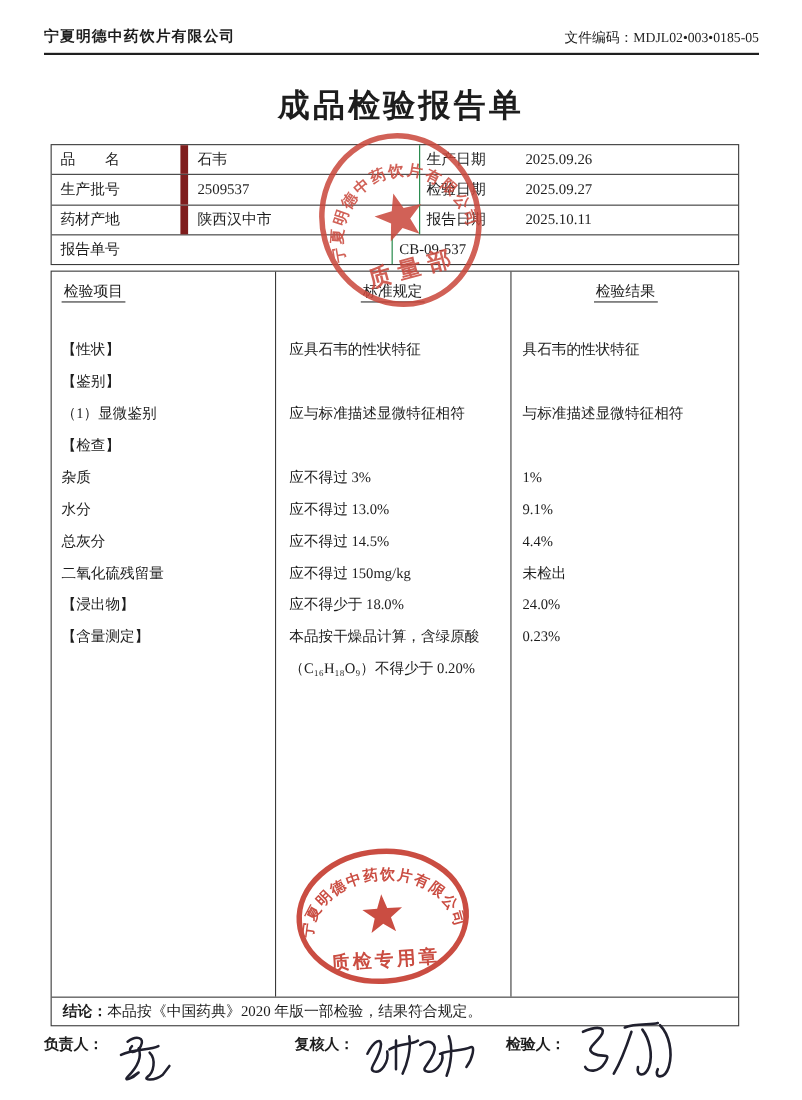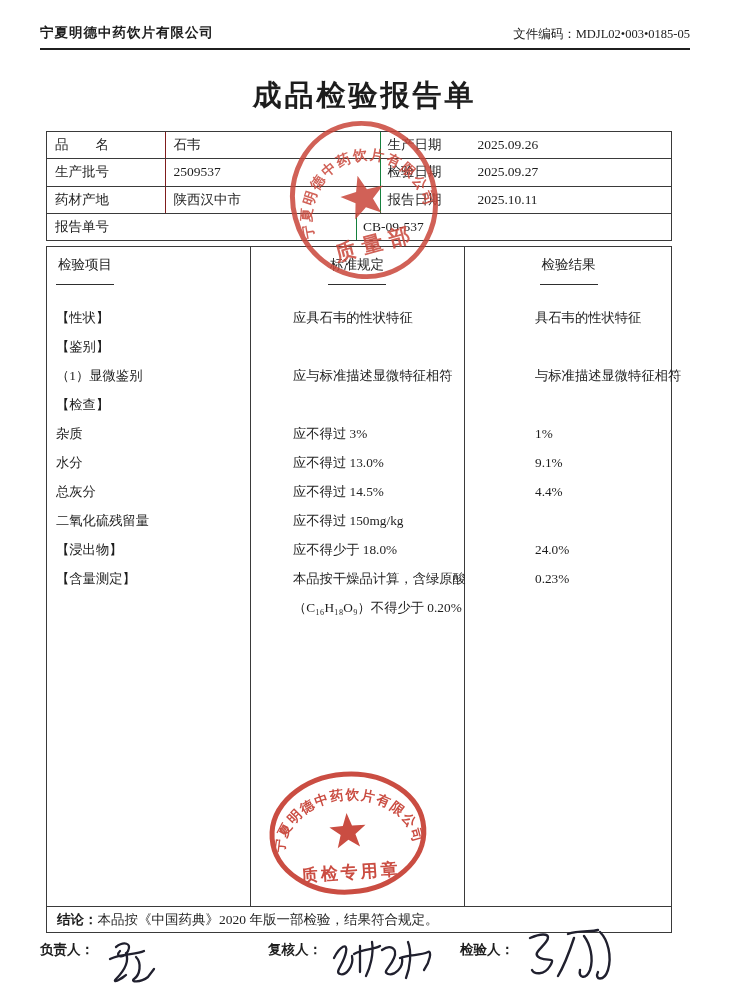--- a/index.html
+++ b/index.html
@@ -13,33 +13,33 @@
   .headrule { left:40px; top:48px; width:650px; height:2px; background:#1f1f1f; }
   .title { left:0; top:76px; width:729px; text-align:center; font-size:29px; font-weight:bold; letter-spacing:3px; }
 
   
   .info-table { left:46px; top:131px; width:626px; height:110px; border:1px solid #3a3a3a; display:flex; flex-direction:column; }
   .info-row { flex:1; display:flex; border-bottom:1px solid #3a3a3a; font-size:13.5px; }
   .info-row:last-child { border-bottom:none; }
   .ic { display:flex; align-items:center; }
   .ic-label { width:76px; padding-left:8px; }
   .ic-label-wide { width:310px; padding-left:8px; }
-  .ic-value { width:234px; border-left:1px solid #7f1d1d; padding-left:8px;margin-left:47px; }
+  .ic-value { width:234px; border-left:7px solid #7f1d1d; padding-left:8px;margin-left:47px; }
   .ic-right { width:316px; border-left:1px solid #15803d; position:relative; }
   .ic-right .rlabel { position:absolute; left:6px; }
   .ic-right .rvalue { position:absolute; left:96px; }
 
   
   .results { left:46px; top:246px; width:626px; height:687px; border:1px solid #3a3a3a; }
   .vline { position:absolute; top:0; width:1px; height:659px; background:#3a3a3a; }
   .hline-conc { position:absolute; left:0; top:659px; width:100%; height:1px; background:#3a3a3a; }
   .col-head { position:absolute; top:9px; font-size:13.5px; }
-  .col-head span { border-bottom:1px solid #2e2e2e; padding:0 2px 12px 2px; }
+  .col-head span { border-bottom:1px solid #2e2e2e; padding:0 2px 2px 2px; }
   .rows { position:absolute; left:0; top:56px; width:626px; }
-  .r-row { display:grid; grid-template-columns:203px 214px 209px; height:29px; line-height:29px; font-size:13.3px;gap:30px; }
+  .r-row { display:grid; grid-template-columns:203px 214px 209px; height:29px; line-height:29px; font-size:13.3px; }
   .r-item { padding-left:9px; }
   .r-std { padding-left:13px; }
   .r-res { padding-left:11px; }
   .conclusion { position:absolute; left:0; top:660px; width:100%; height:26px; line-height:26px; padding-left:10px; font-size:13.5px; }
   .conclusion b { font-weight:bold; }
 
   
   .stamp { pointer-events:none; }
   .stamp-top { left:286px; top:118px; transform:rotate(-15deg); opacity:.85; }
   .stamp-bottom { left:266px; top:770px; transform:rotate(-4deg); opacity:.9; }
@@ -138,20 +138,21 @@
 
       <div class="r-row">
         <div class="r-item">总灰分</div>
         <div class="r-std">应不得过 14.5%</div>
         <div class="r-res">4.4%</div>
       </div>
 
       <div class="r-row">
         <div class="r-item">二氧化硫残留量</div>
         <div class="r-std">应不得过 150mg/kg</div>
+        <div class="r-res">未检出</div>
       </div>
 
       <div class="r-row">
         <div class="r-item">【浸出物】</div>
         <div class="r-std">应不得少于 18.0%</div>
         <div class="r-res">24.0%</div>
       </div>
 
       <div class="r-row">
         <div class="r-item">【含量测定】</div>

